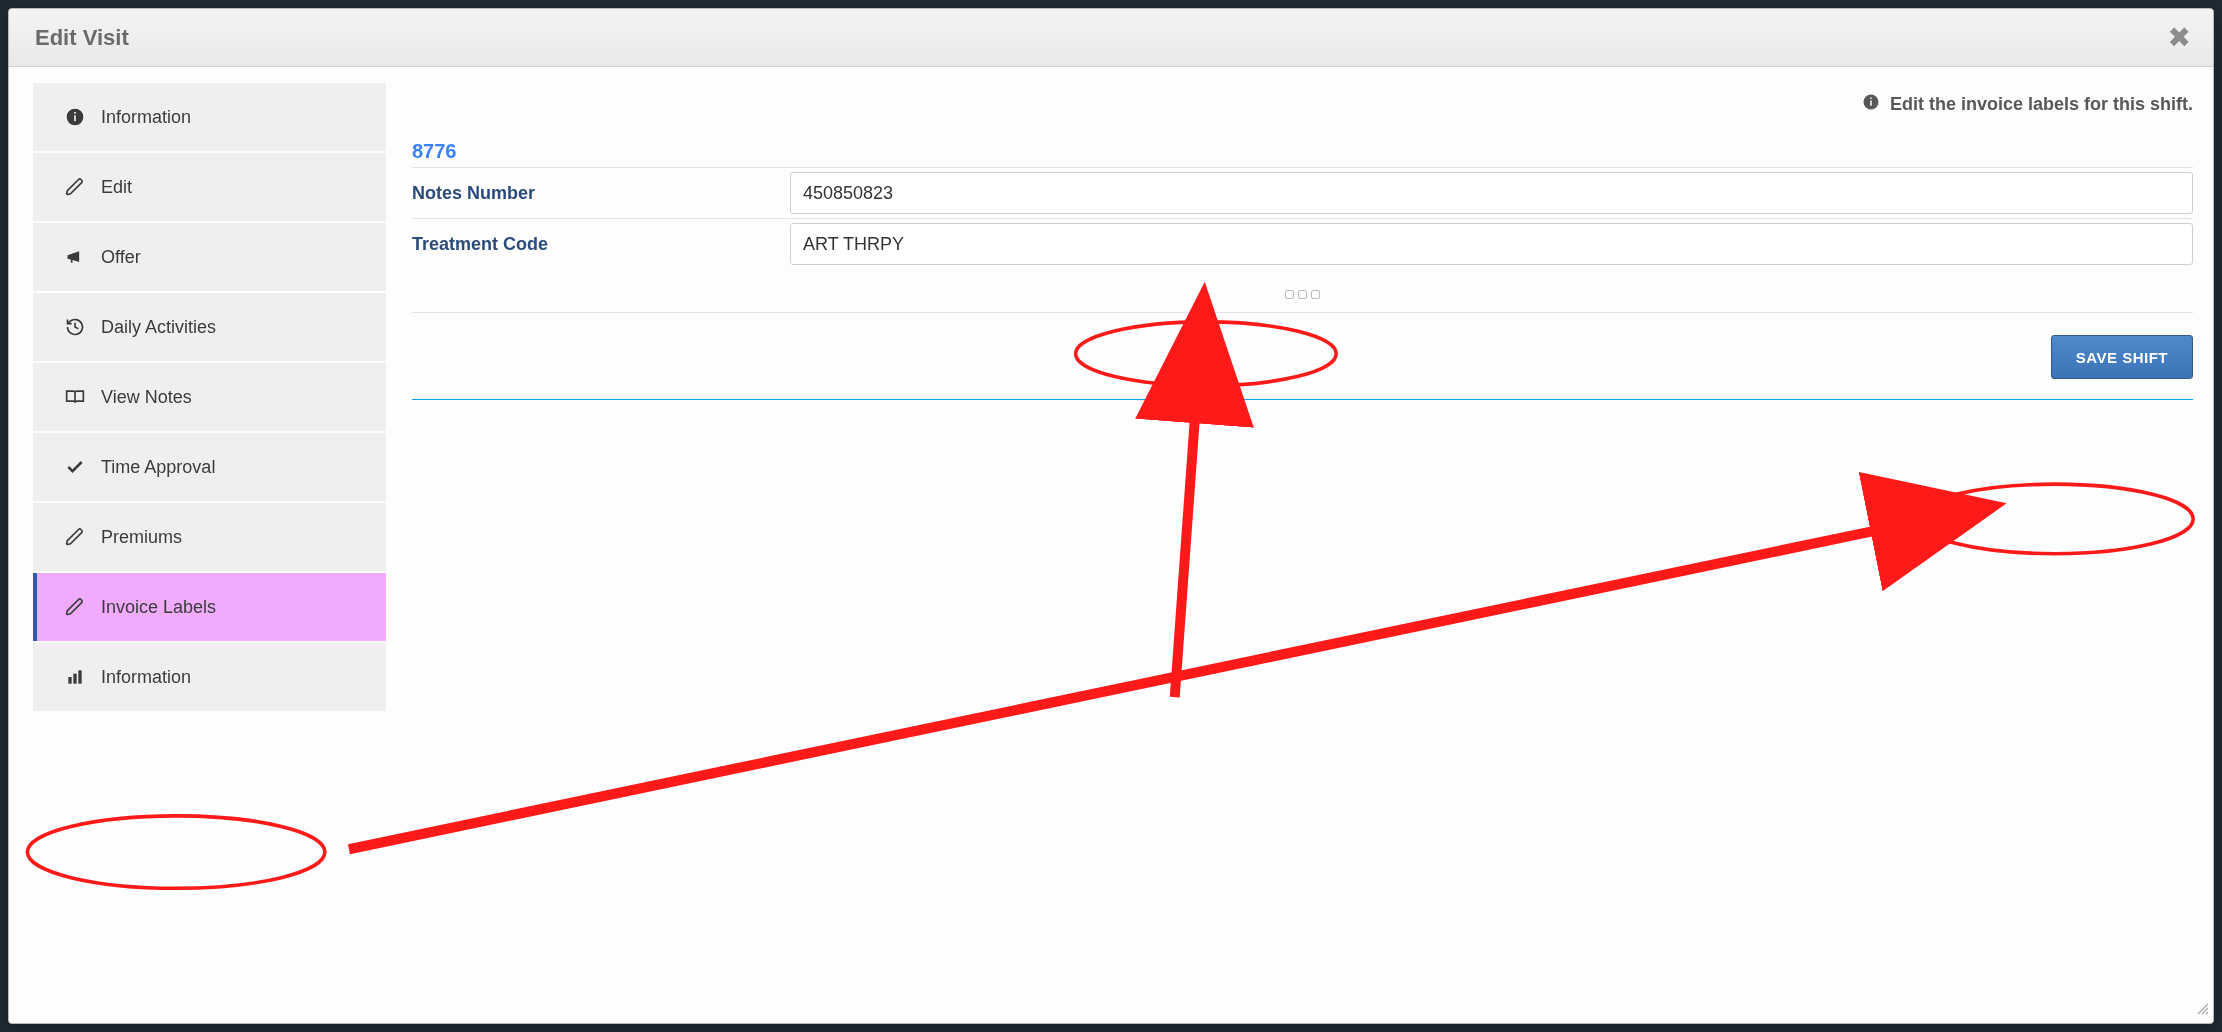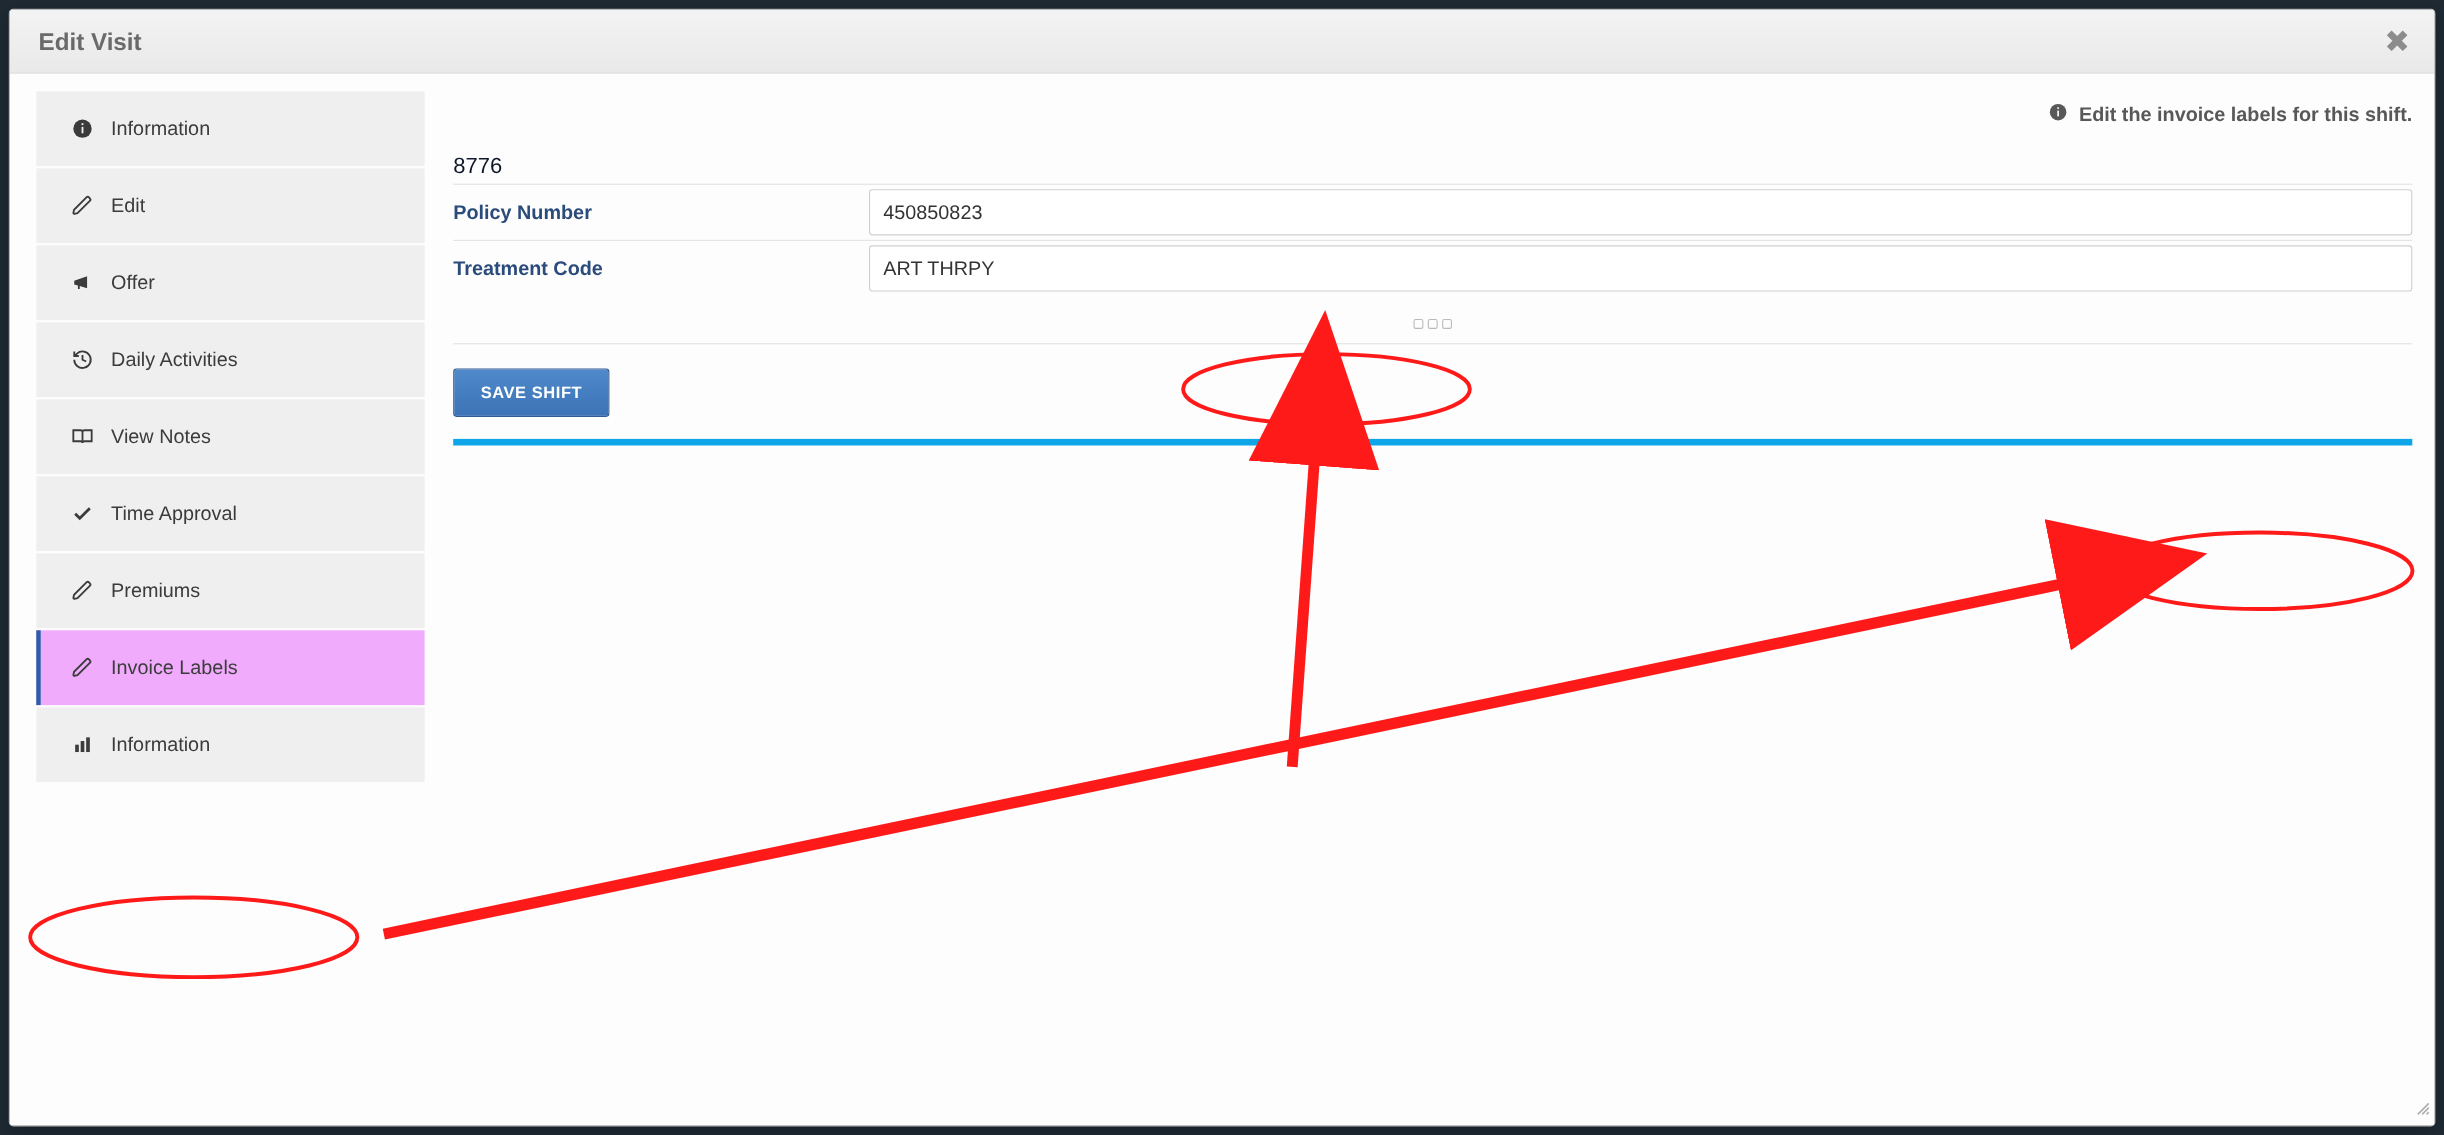--- a/index.html
+++ b/index.html
@@ -90,22 +90,22 @@
   .info-banner {
     text-align:center;
     color:#585858;
     font-weight:700;
     font-size:18px;
     display:flex; align-items:center; justify-content:flex-end; gap:10px;
     margin-bottom: 24px;
   }
   .info-banner svg { width:18px; height:18px; }
   .section-id {
-    color:#0f172a;
-    font-weight:400;
+    color:#3b82f6;
+    font-weight:700;
     font-size:20px;
     margin-bottom: 4px;
   }
   .field-row {
     display:flex;
     align-items:center;
     border-top:1px solid #e3e3e3;
     padding: 4px 0;
   }
   .field-row:last-of-type { border-bottom:1px solid #e3e3e3; }
@@ -132,23 +132,24 @@
   .dots-row {
     border-bottom:1px solid #e3e3e3;
     padding: 18px 0 10px 0;
     text-align:center;
     color:#bbb;
     letter-spacing:4px;
     font-size:13px;
   }
   .dots-row span { display:inline-block; width:9px; height:9px; border:1px solid #bbb; border-radius:2px; margin:0 2px; }
   .actions {
-    border-bottom:6px solid #0ea5e9;
+    border-bottom:1px solid #0ea5e9;
     padding: 22px 0 20px 0;
     display:flex;
+    justify-content:flex-end;
   }
   .save-btn {
     height:44px;
     padding: 0 24px;
     background: linear-gradient(#4f8acb,#3c73b6);
     border: 1px solid #2f5a93;
     color:#fff;
     font-weight:700;
     letter-spacing:.5px;
     border-radius:3px;
@@ -271,21 +272,21 @@
               <rect x="11" y="10" width="2" height="7" fill="#fdfdfd"></rect>
               <rect x="11" y="6" width="2" height="2" fill="#fdfdfd"></rect>
             </svg>
         </span>
         <span>Edit the invoice labels for this shift.</span>
       </div>
 
       <div class="section-id">8776</div>
 
       <div class="field-row">
-        <div class="field-label">Policy Number</div>
+        <div class="field-label">Notes Number</div>
         <div class="field-input">
           <input type="text" value="450850823" style="">
         </div>
       </div>
 
       <div class="field-row">
         <div class="field-label">Treatment Code</div>
         <div class="field-input">
           <input type="text" value="ART THRPY" style="">
         </div>

